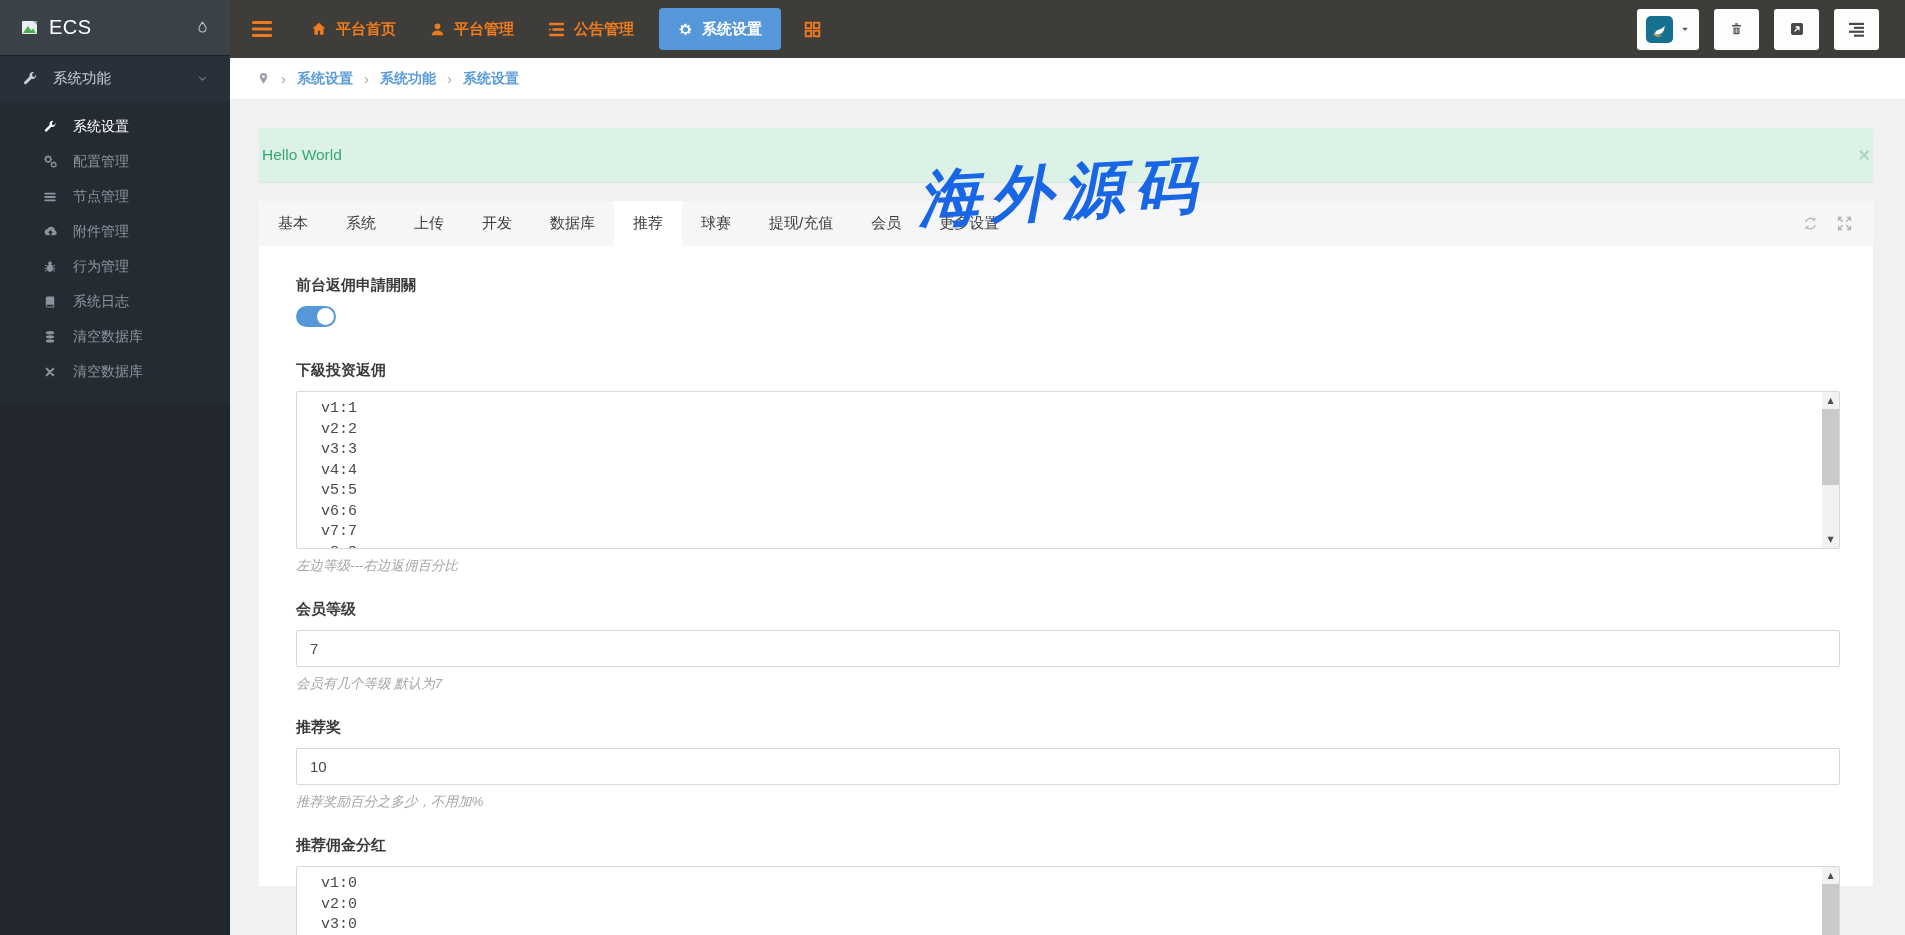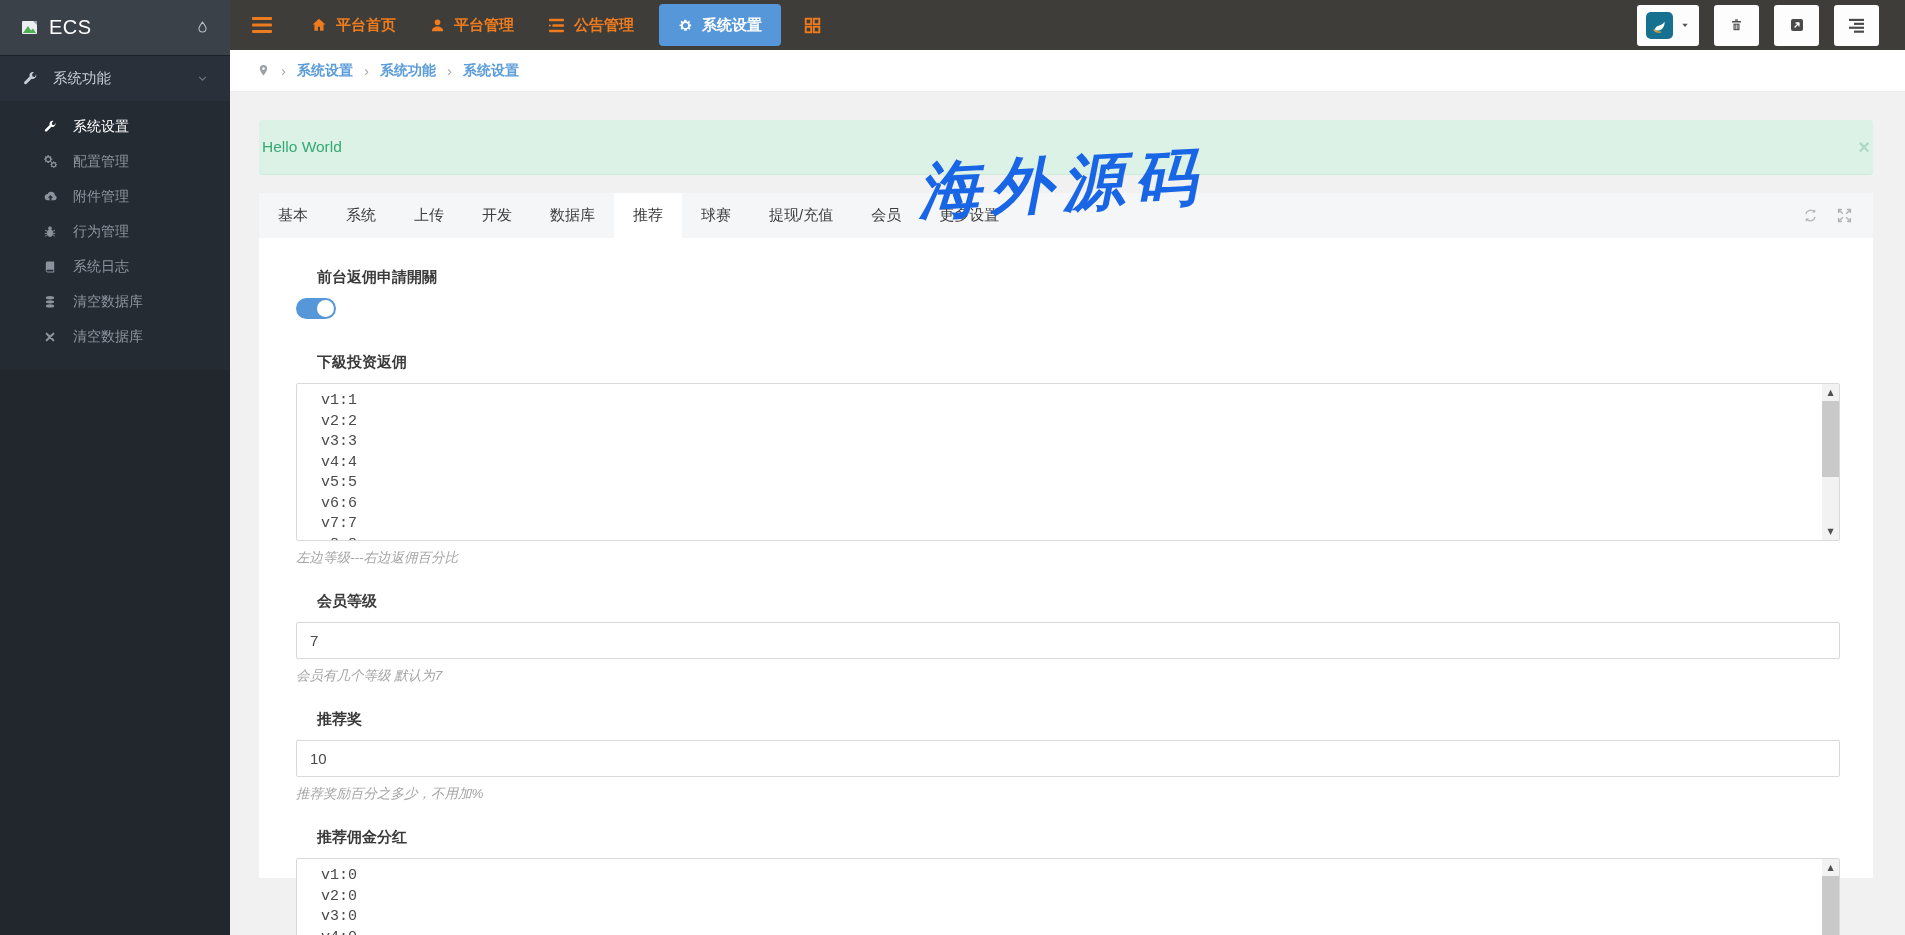--- a/index.html
+++ b/index.html
@@ -15,21 +15,21 @@
   .side-section .chev { margin-left:auto; color:#707a84; display:flex; }
   .side-sub { padding:8px 0 16px; background:#252b33; }
   .side-item { height:35px; display:flex; align-items:center; padding-left:42px; gap:15px; font-size:14px; color:#8b949d; cursor:pointer; }
   .side-item.active { color:#ffffff; }
   .side-item .ico, .side-section .ico { display:flex; width:16px; justify-content:center; }
   .sidebar-rest { flex:1; background:#22272e; }
 
   
   .main { flex:1; display:flex; flex-direction:column; min-width:0; }
 
-  .topnav { height:50px; background:#3e3d39; display:flex; align-items:center; padding:0 12px 0 22px; flex-shrink:0; }
+  .topnav { height:58px; background:#3e3d39; display:flex; align-items:center; padding:0 12px 0 22px; flex-shrink:0; }
   .hamburger { color:#ee7b1e; display:flex; margin-right:22px; cursor:pointer; }
   .nav-link { color:#ee7b1e; font-weight:bold; font-size:15px; height:55px; display:flex; align-items:center; gap:9px; padding:0 17px; cursor:pointer; text-decoration:none; }
   .nav-link.active { background:#5697d9; color:#fff; height:42px; border-radius:4px; margin:0 8px; padding:0 19px; }
   .nav-grid { color:#ee7b1e; display:flex; padding:0 15px; cursor:pointer; }
   .nav-right { margin-left:auto; display:flex; align-items:center; gap:15px; padding-right:14px; }
   .tool-btn { height:41px; min-width:45px; background:#fdfdfd; border-radius:3px; border:none; display:flex; align-items:center; justify-content:center; gap:7px; color:#4a4a4a; cursor:pointer; padding:0 9px; }
   .brand-badge { width:27px; height:27px; background:#15718f; border-radius:5px; display:flex; align-items:center; justify-content:center; }
   .caret { color:#555; display:flex; }
 
   .breadcrumb-bar { height:42px; background:#ffffff; display:flex; align-items:center; gap:11px; padding-left:27px; font-size:14px; flex-shrink:0; border-bottom:1px solid #ececec; }
@@ -44,21 +44,21 @@
 
   .tab-strip { margin-top:18px; height:45px; background:#f5f6f7; display:flex; align-items:stretch; }
   .tab { padding:0 19px; display:flex; align-items:center; font-size:15px; color:#3d3d3d; cursor:pointer; white-space:nowrap; }
   .tab.active { background:#ffffff; }
   .strip-tools { margin-left:auto; display:flex; align-items:center; gap:17px; padding-right:20px; color:#b3b3b3; }
   .strip-tools .ico { display:flex; cursor:pointer; }
 
   .panel-body { background:#ffffff; padding:30px 33px 60px 37px; height:640px; }
 
   .field { margin-bottom:25px; }
-  .f-label { display:block; font-size:15px; font-weight:bold; color:#3b3b3b; margin-bottom:11px;margin-left:21px; }
+  .f-label { display:block; font-size:15px; font-weight:bold; color:#3b3b3b; margin-bottom:11px; }
   .toggle { width:40px; height:21px; border-radius:11px; background:#5697d9; position:relative; cursor:pointer; margin-bottom:34px; }
   .toggle .knob { position:absolute; top:2px; right:2px; width:17px; height:17px; border-radius:50%; background:#fff; }
   .text-input { width:100%; height:37px; border:1px solid #d9d9d9; border-radius:2px; padding:0 13px; font-size:15px; color:#4a4a4a; font-family:"Liberation Sans","DejaVu Sans",sans-serif; outline:none; background:#fff; }
   .help { margin-top:8px; font-size:13.5px; font-style:italic; color:#a5a5a5; }
 
   .ta-wrap { position:relative; }
   .ta-wrap textarea { width:100%; height:158px; resize:none; overflow:hidden; border:1px solid #d9d9d9; border-radius:2px; padding:7px 30px 7px 24px; font-size:15px; line-height:20.5px; color:#4a4a4a; font-family:Liberation Mono, monospace; outline:none; display:block; }
   .fake-scrollbar { position:absolute; top:1px; right:1px; bottom:1px; width:17px; background:#f2f2f2; display:flex; flex-direction:column; }
   .sb-btn { height:17px; display:flex; align-items:center; justify-content:center; font-size:8px; color:#505050; font-family:"DejaVu Sans",sans-serif; cursor:pointer; }
   .sb-track { flex:1; position:relative; }
@@ -118,20 +118,30 @@
           <svg width="15" height="15" viewBox="0 0 20 20" fill="currentColor">
               <g transform="scale(.7)">
                 <path fill-rule="evenodd" d="M10 6.5A3.5 3.5 0 1 0 10 13.5 3.5 3.5 0 0 0 10 6.5zM18 11.2l-2-.3a6 6 0 0 1-.6 1.5l1.2 1.6-1.6 1.6-1.6-1.2c-.5.3-1 .5-1.5.6l-.3 2H8.4l-.3-2a6 6 0 0 1-1.5-.6l-1.6 1.2-1.6-1.6 1.2-1.6c-.3-.5-.5-1-.6-1.5l-2-.3V8.8l2-.3c.1-.5.3-1 .6-1.5L3.4 5.4 5 3.8l1.6 1.2c.5-.3 1-.5 1.5-.6l.3-2h2.8l.3 2c.5.1 1 .3 1.5.6l1.6-1.2 1.6 1.6-1.2 1.6c.3.5.5 1 .6 1.5l2 .3v2.4z"></path>
               </g>
               <g transform="translate(8.5 8.5) scale(.58)">
                 <path fill-rule="evenodd" d="M10 6.5A3.5 3.5 0 1 0 10 13.5 3.5 3.5 0 0 0 10 6.5zM18 11.2l-2-.3a6 6 0 0 1-.6 1.5l1.2 1.6-1.6 1.6-1.6-1.2c-.5.3-1 .5-1.5.6l-.3 2H8.4l-.3-2a6 6 0 0 1-1.5-.6l-1.6 1.2-1.6-1.6 1.2-1.6c-.3-.5-.5-1-.6-1.5l-2-.3V8.8l2-.3c.1-.5.3-1 .6-1.5L3.4 5.4 5 3.8l1.6 1.2c.5-.3 1-.5 1.5-.6l.3-2h2.8l.3 2c.5.1 1 .3 1.5.6l1.6-1.2 1.6 1.6-1.2 1.6c.3.5.5 1 .6 1.5l2 .3v2.4z"></path>
               </g>
             </svg>
         </span>
         <span>配置管理</span>
+      </div>
+      <div class="side-item">
+        <span class="ico">
+          <svg width="14" height="14" viewBox="0 0 20 20" fill="currentColor">
+              <rect x="2" y="4" width="16" height="2.6" rx="1"></rect>
+              <rect x="2" y="8.7" width="16" height="2.6" rx="1"></rect>
+              <rect x="2" y="13.4" width="16" height="2.6" rx="1"></rect>
+            </svg>
+        </span>
+        <span>节点管理</span>
       </div>
       <div class="side-item">
         <span class="ico">
           <svg width="15" height="15" viewBox="0 0 20 20">
               <path fill="currentColor" d="M15.8 8.2a5 5 0 0 0-9.6-1.6A4.1 4.1 0 0 0 6.6 15h8.6a3.5 3.5 0 0 0 .6-6.8z"></path>
               <path fill="#252b33" d="M10 8l-3.4 3.7h2.1V15h2.6v-3.3h2.1z"></path>
             </svg>
         </span>
         <span>附件管理</span>
       </div>

